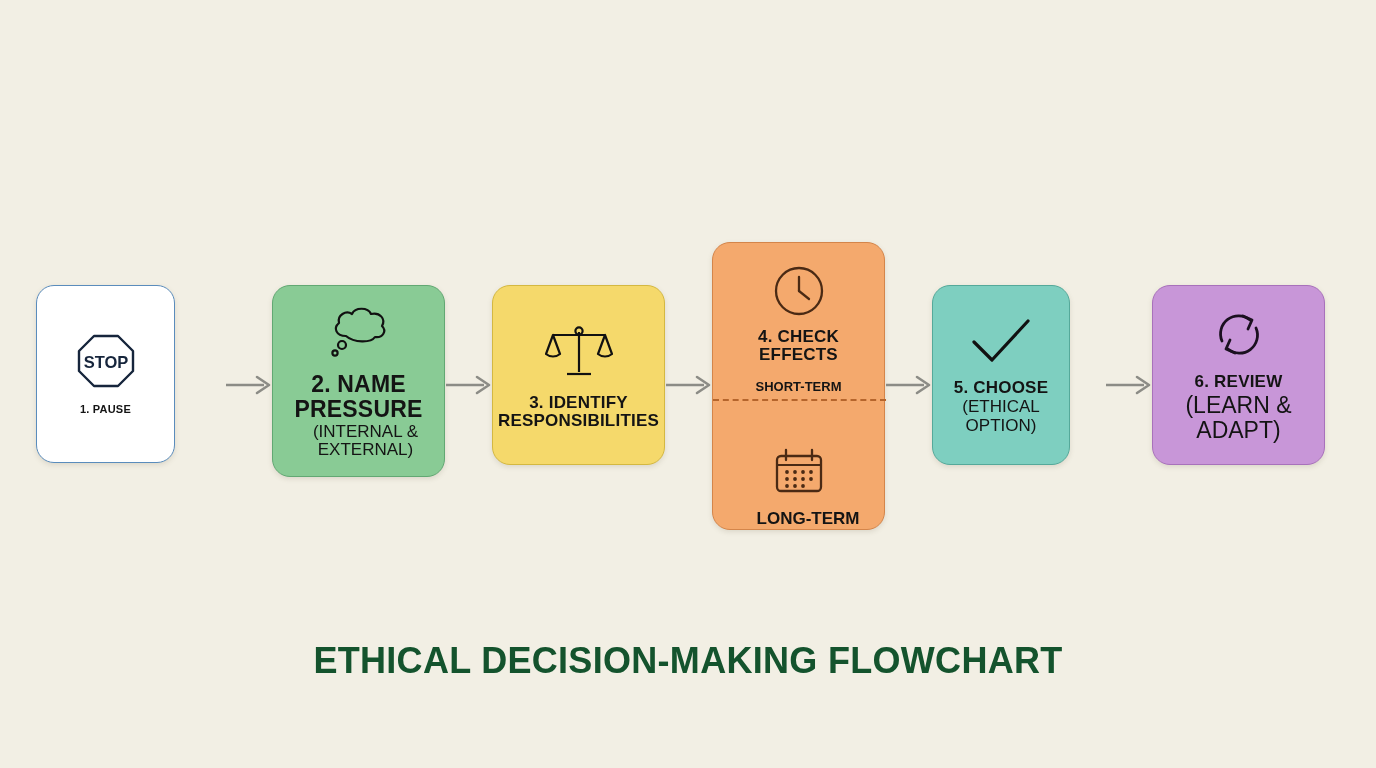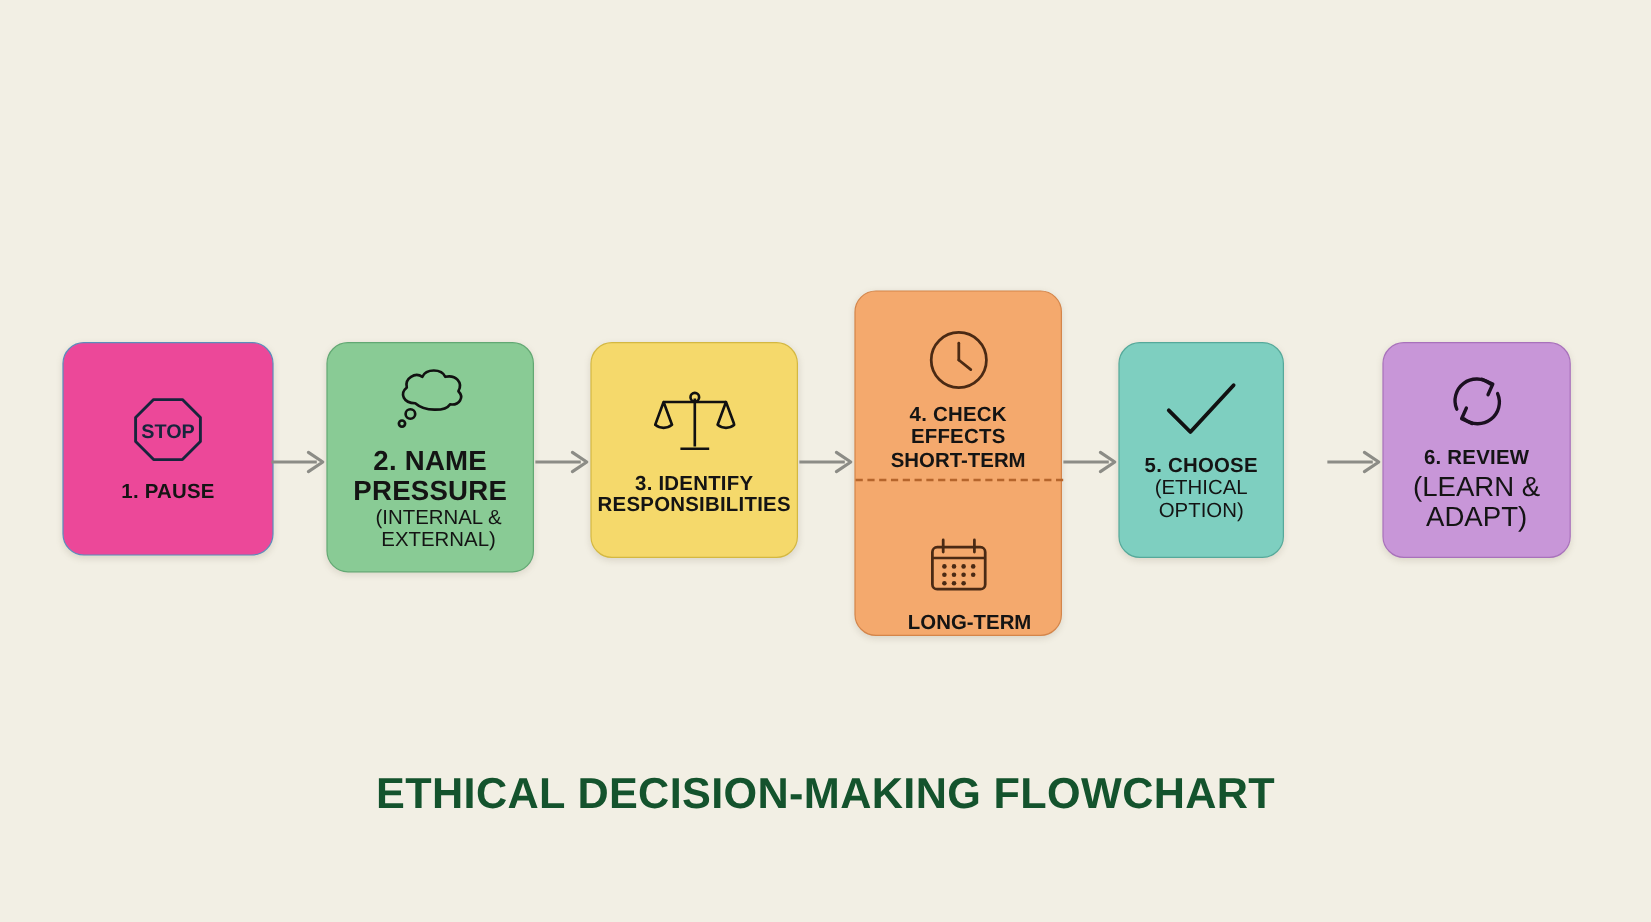--- a/index.html
+++ b/index.html
@@ -44,55 +44,55 @@
     line-height: 1.08;
     padding: 0 4px;
   }
   .node .sublabel {
     font-weight: bold;
     line-height: 1.08;
     padding: 0 2px;
   }
 
   
-  #node-1 { left: 52px;   top: 285px; width: 176px; height: 178px;
-            background: #ec4899; border: 1.5px solid #5a8cbc; }
+  #node-1 { left: 36px;   top: 285px; width: 139px; height: 178px;
+            background: #ffffff; border: 1.5px solid #5a8cbc; }
   #node-2 { left: 272px;  top: 285px; width: 173px; height: 192px;
             background: #89cb95; border: 1.5px solid #62a873; }
   #node-3 { left: 492px;  top: 285px; width: 173px; height: 180px;
             background: #f5d96b; border: 1.5px solid #d4b841; }
   #node-4 { left: 712px;  top: 242px; width: 173px; height: 288px;
             background: #f4a96d; border: 1.5px solid #d4854a;
             justify-content: flex-start; padding-top: 16px; }
   #node-5 { left: 932px;  top: 285px; width: 138px; height: 180px;
             background: #7ecfc0; border: 1.5px solid #55a99a; }
-  #node-6 { left: 1152px; top: 285px; width: 157px; height: 180px;
+  #node-6 { left: 1152px; top: 285px; width: 173px; height: 180px;
             background: #c896d8; border: 1.5px solid #a871bb; }
 
-  #node-1 .label { font-size: 17px; margin-top: 14px; text-align: center; }
+  #node-1 .label { font-size: 11px; margin-top: 14px; text-align: center; }
   #node-2 .label { font-size: 23px; margin-top: 12px; }
   #node-2 .sublabel { font-size: 17px; font-weight: normal; margin-top: 1px; padding-left: 16px; }
   #node-3 .label { font-size: 17px; margin-top: 14px; }
   #node-5 .label { font-size: 17px; margin-top: 12px; }
   #node-5 .sublabel { font-size: 17px; font-weight: normal; margin-top: 1px; }
   #node-6 .label { font-size: 17px; margin-top: 12px; }
   #node-6 .sublabel { font-size: 23px; font-weight: normal; margin-top: 1px; }
 
   
   .half {
     width: 100%;
     display: flex;
     flex-direction: column;
     align-items: center;
     justify-content: flex-end;
   }
   #node-4 .half-top { height: 140px; }
   #node-4 .half-bottom { height: 120px; padding-top: 20px; }
   #node-4 .label { font-size: 17px; margin-top: 10px; }
-  #node-4 .sublabel { font-size: 17px; font-weight: bold; margin-top: 2px; }
+  #node-4 .sublabel { font-size: 13px; font-weight: bold; margin-top: 15px; }
   #node-4 .bottom-label { font-size: 17px; font-weight: bold; margin-top: 12px; margin-left: 19px; }
   .divider {
     position: absolute;
     left: 0;
     top: 156px;
     width: 173px;
     height: 0;
     border-top: 2px dashed #b5652c;
   }
 

